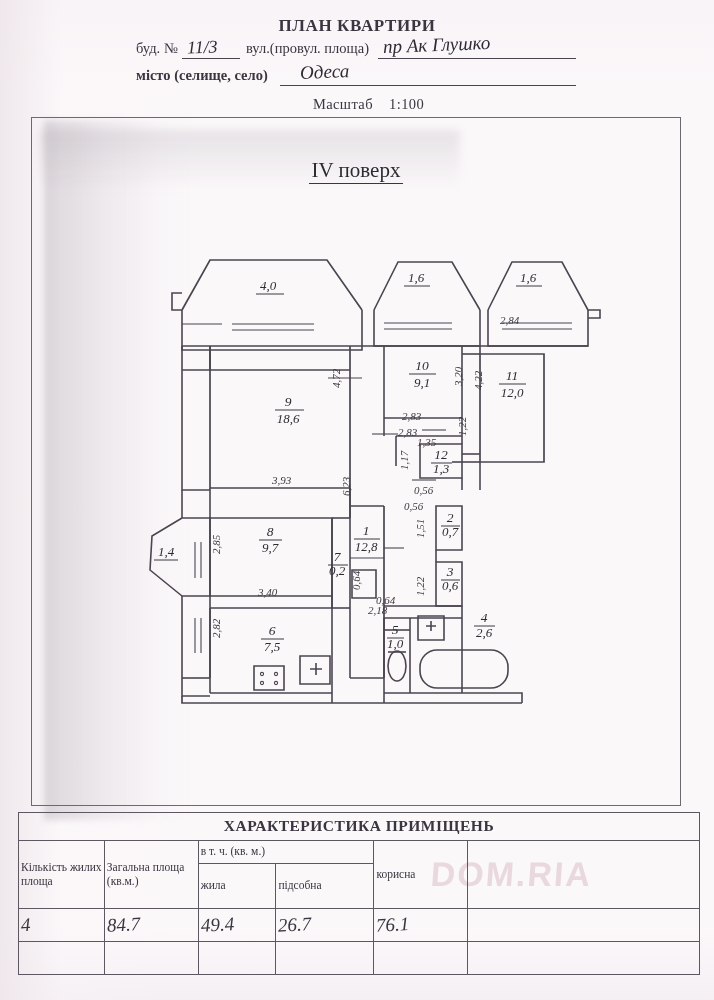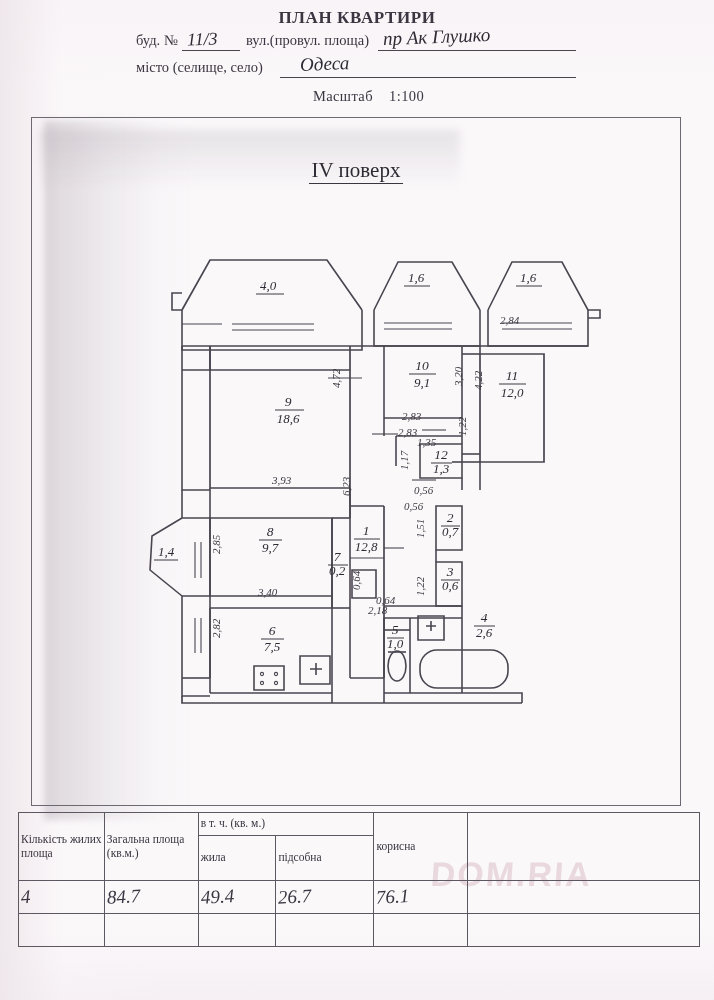--- a/index.html
+++ b/index.html
@@ -32,21 +32,21 @@
   }
   .wm{
     position:absolute;left:430px;top:855px;width:270px;height:60px;
     color:rgba(210,180,190,.45);font-size:34px;font-weight:bold;
     letter-spacing:2px;font-family:"Liberation Sans",sans-serif;
     transform:skewX(-4deg);
     pointer-events:none;
   }
 
   
-  .hdr{position:absolute;left:0;top:0;width:714px;}
+  .hdr{position:absolute;left:0;top:8px;width:714px;}
   .hdr-title{
     text-align:center;font-weight:bold;font-size:17px;letter-spacing:.6px;
     padding-top:8px;
   }
   .hdr-line{position:relative;height:25px;font-size:14.5px;}
   .hdr-lbl{position:absolute;white-space:nowrap;}
   .rule{position:absolute;border-bottom:1.1px solid #4a444f;}
   .hw{
     font-family:"Liberation Serif",serif;
     font-style:italic;color:#2f2b35;
@@ -107,21 +107,21 @@
   <div class="hdr-line">
     <span class="hdr-lbl" style="left:136px;top:4px;">буд. №</span>
     <span class="rule" style="left:182px;top:22px;width:58px;"></span>
     <span class="hw" style="left:187px;top:1px;font-size:18px;">11/3</span>
     <span class="hdr-lbl" style="left:246px;top:4px;font-family:Liberation Serif, serif;">вул.(провул. площа)</span>
     <span class="rule" style="left:378px;top:22px;width:198px;"></span>
     <span class="hw" style="left:383px;top:-2px;font-size:19px;">пр Ак Глушко</span>
   </div>
 
   <div class="hdr-line">
-    <span class="hdr-lbl" style="left:136px;top:6px;">місто (селище, село)</span>
+    <span class="hdr-lbl" style="left:136px;top:6px;font-weight:bold;">місто (селище, село)</span>
     <span class="rule" style="left:280px;top:24px;width:296px;"></span>
     <span class="hw" style="left:300px;top:0px;font-size:19px;">Одеса</span>
   </div>
 
   <div class="hdr-scale">
     <span>Масштаб</span>
     &nbsp;&nbsp;
     <span>1:100</span>
   </div>
 </div>
@@ -345,20 +345,21 @@
       <text class="dim" x="336" y="496">2,18</text>
       <text class="dim" x="328" y="472" transform="rotate(-90 328 472)">0,64</text>
       <text class="dim" x="344" y="486">0,64</text>
     </g>
   </svg>
 </div>
 
 <div class="wm">DOM.RIA</div>
 
 <div class="ch-wrap">
+  <div class="ch-title">ХАРАКТЕРИСТИКА ПРИМІЩЕНЬ</div>
   <table class="ch">
     <colgroup>
       <col style="width:12.6%">
       <col style="width:13.8%">
       <col style="width:11.4%">
       <col style="width:14.4%">
       <col style="width:13.8%">
       <col style="width:34%">
     </colgroup>
     <tbody>

